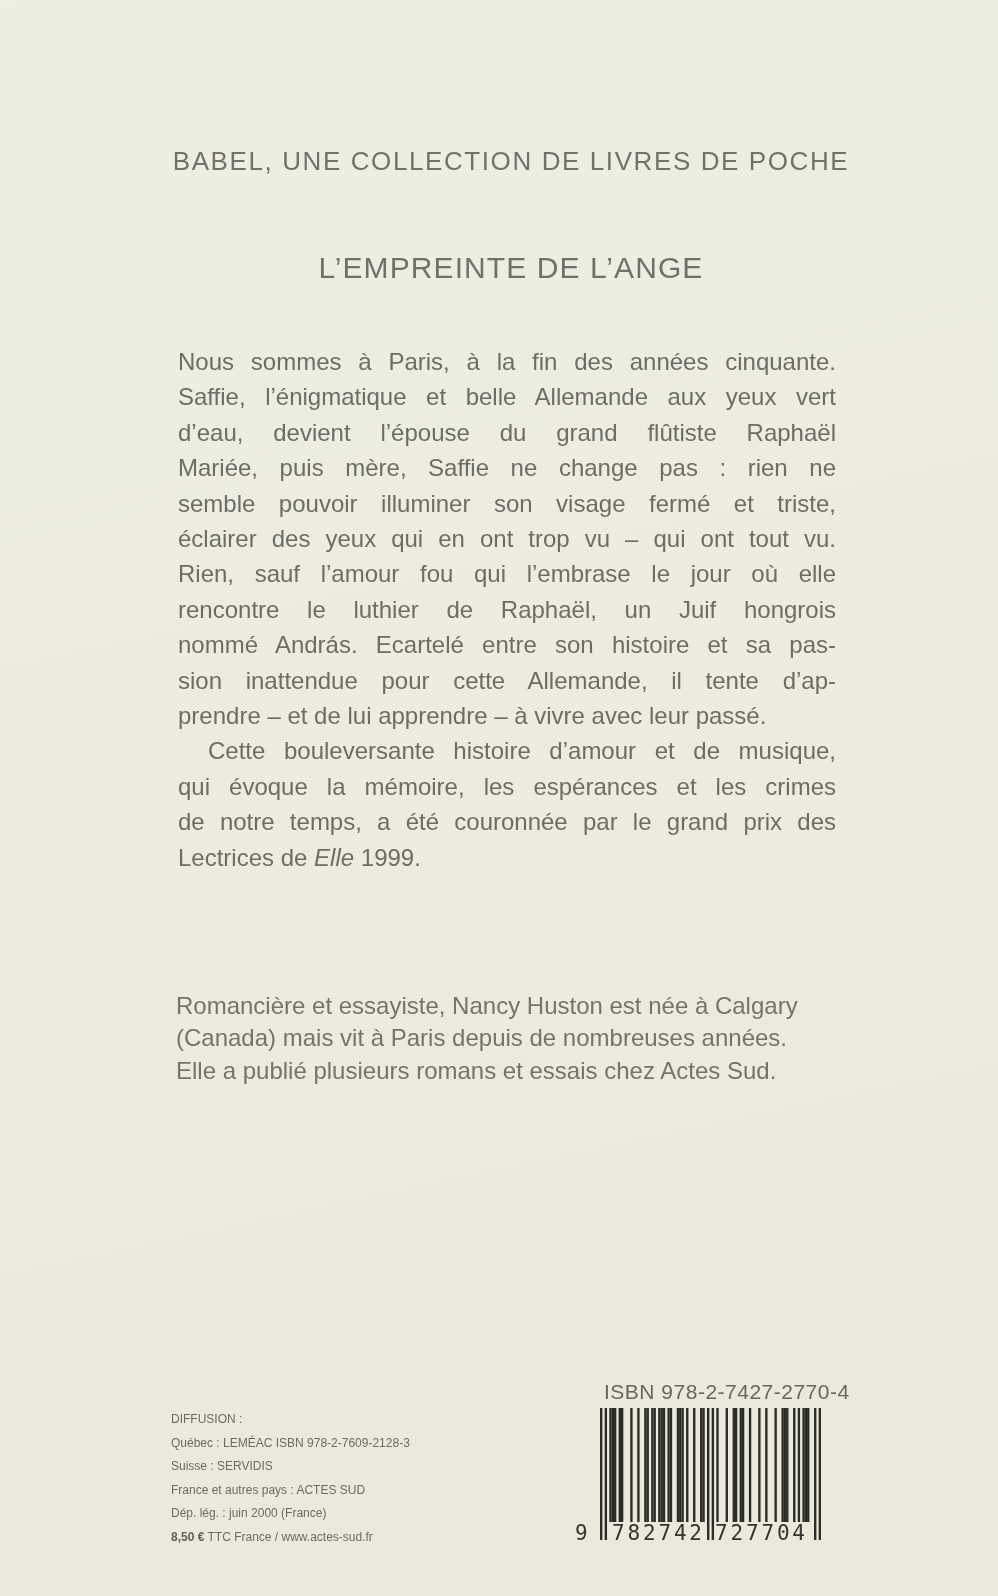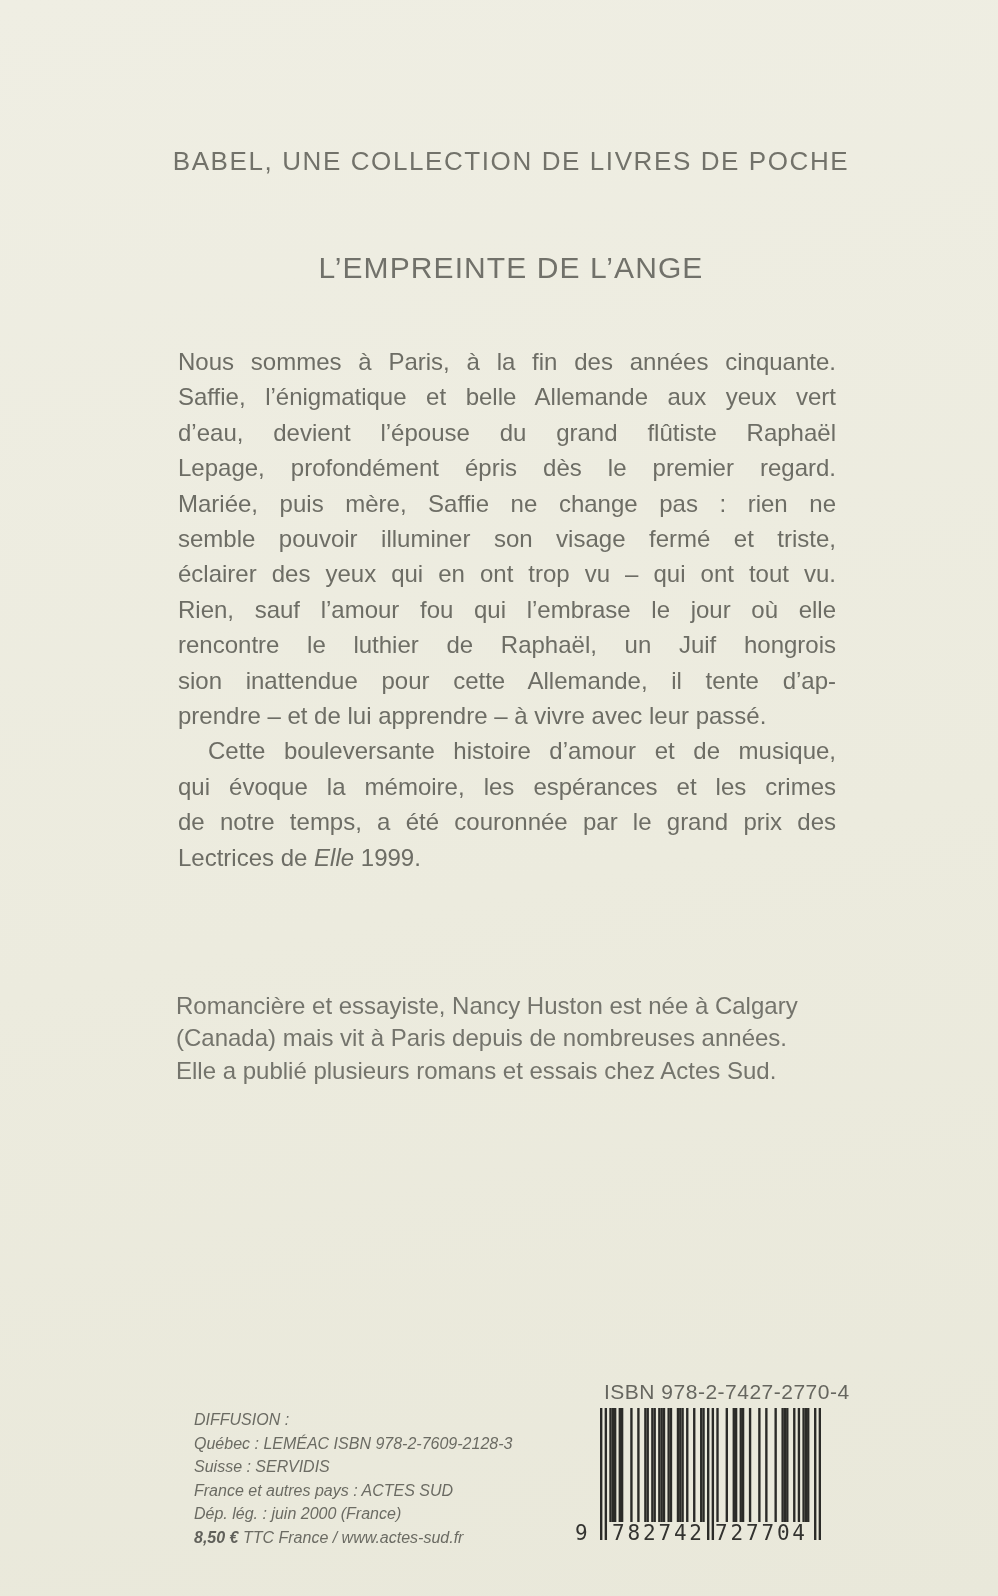--- a/index.html
+++ b/index.html
@@ -41,23 +41,22 @@
     position:absolute;left:176px;top:990px;width:660px;
     font-size:24px;line-height:32.4px;
     color:#74746c;
   }
   .imprint-isbn{
     position:absolute;left:604px;top:1380px;
     font-size:21px;letter-spacing:0.5px;
     color:#66665f;
   }
   .diffusion{
-    position:absolute;left:194px;top:1408px;
-    font-style:italic;
-    font-size:16px;line-height:23.6px;
+    position:absolute;left:171px;top:1408px;
+    font-size:12px;line-height:23.6px;
     color:#6b6b63;
   }
   .price-line .bold{font-weight:bold;color:#60605a;}
   .barcode{
     position:absolute;left:573px;top:1408px;width:252px;height:140px;
   }
   .barcode svg{position:absolute;left:27px;top:0;width:221px;height:132px;}
   .bc-digit-first{
     position:absolute;left:2px;top:113px;
     font-family:"DejaVu Sans Mono",monospace;
@@ -82,26 +81,26 @@
 <div class="page">
 
   <div class="collection-header">BABEL, UNE COLLECTION DE LIVRES DE POCHE</div>
 
   <div class="book-title">L’EMPREINTE DE L’ANGE</div>
 
   <div class="synopsis">
     <div class="syn-line">Nous sommes à Paris, à la fin des années cinquante.</div>
     <div class="syn-line">Saffie, l’énigmatique et belle Allemande aux yeux vert</div>
     <div class="syn-line">d’eau, devient l’épouse du grand flûtiste Raphaël</div>
-    <div class="syn-line">Lepage, profondément épris dès le premier regard.</div>
     <div class="syn-line">Mariée, puis mère, Saffie ne change pas : rien ne</div>
     <div class="syn-line">semble pouvoir illuminer son visage fermé et triste,</div>
     <div class="syn-line">éclairer des yeux qui en ont trop vu – qui ont tout vu.</div>
     <div class="syn-line">Rien, sauf l’amour fou qui l’embrase le jour où elle</div>
     <div class="syn-line">rencontre le luthier de Raphaël, un Juif hongrois</div>
+    <div class="syn-line">nommé András. Ecartelé entre son histoire et sa pas-</div>
     <div class="syn-line">sion inattendue pour cette Allemande, il tente d’ap-</div>
     <div class="syn-line lastline">prendre – et de lui apprendre – à vivre avec leur passé.</div>
     <div class="syn-line indent">Cette bouleversante histoire d’amour et de musique,</div>
     <div class="syn-line">qui évoque la mémoire, les espérances et les crimes</div>
     <div class="syn-line">de notre temps, a été couronnée par le grand prix des</div>
     <div class="syn-line lastline"><span>Lectrices de </span><span class="it">Elle</span><span> 1999.</span></div>
   </div>
 
   <div class="author-bio">
     <div>Romancière et essayiste, Nancy Huston est née à Calgary</div>

